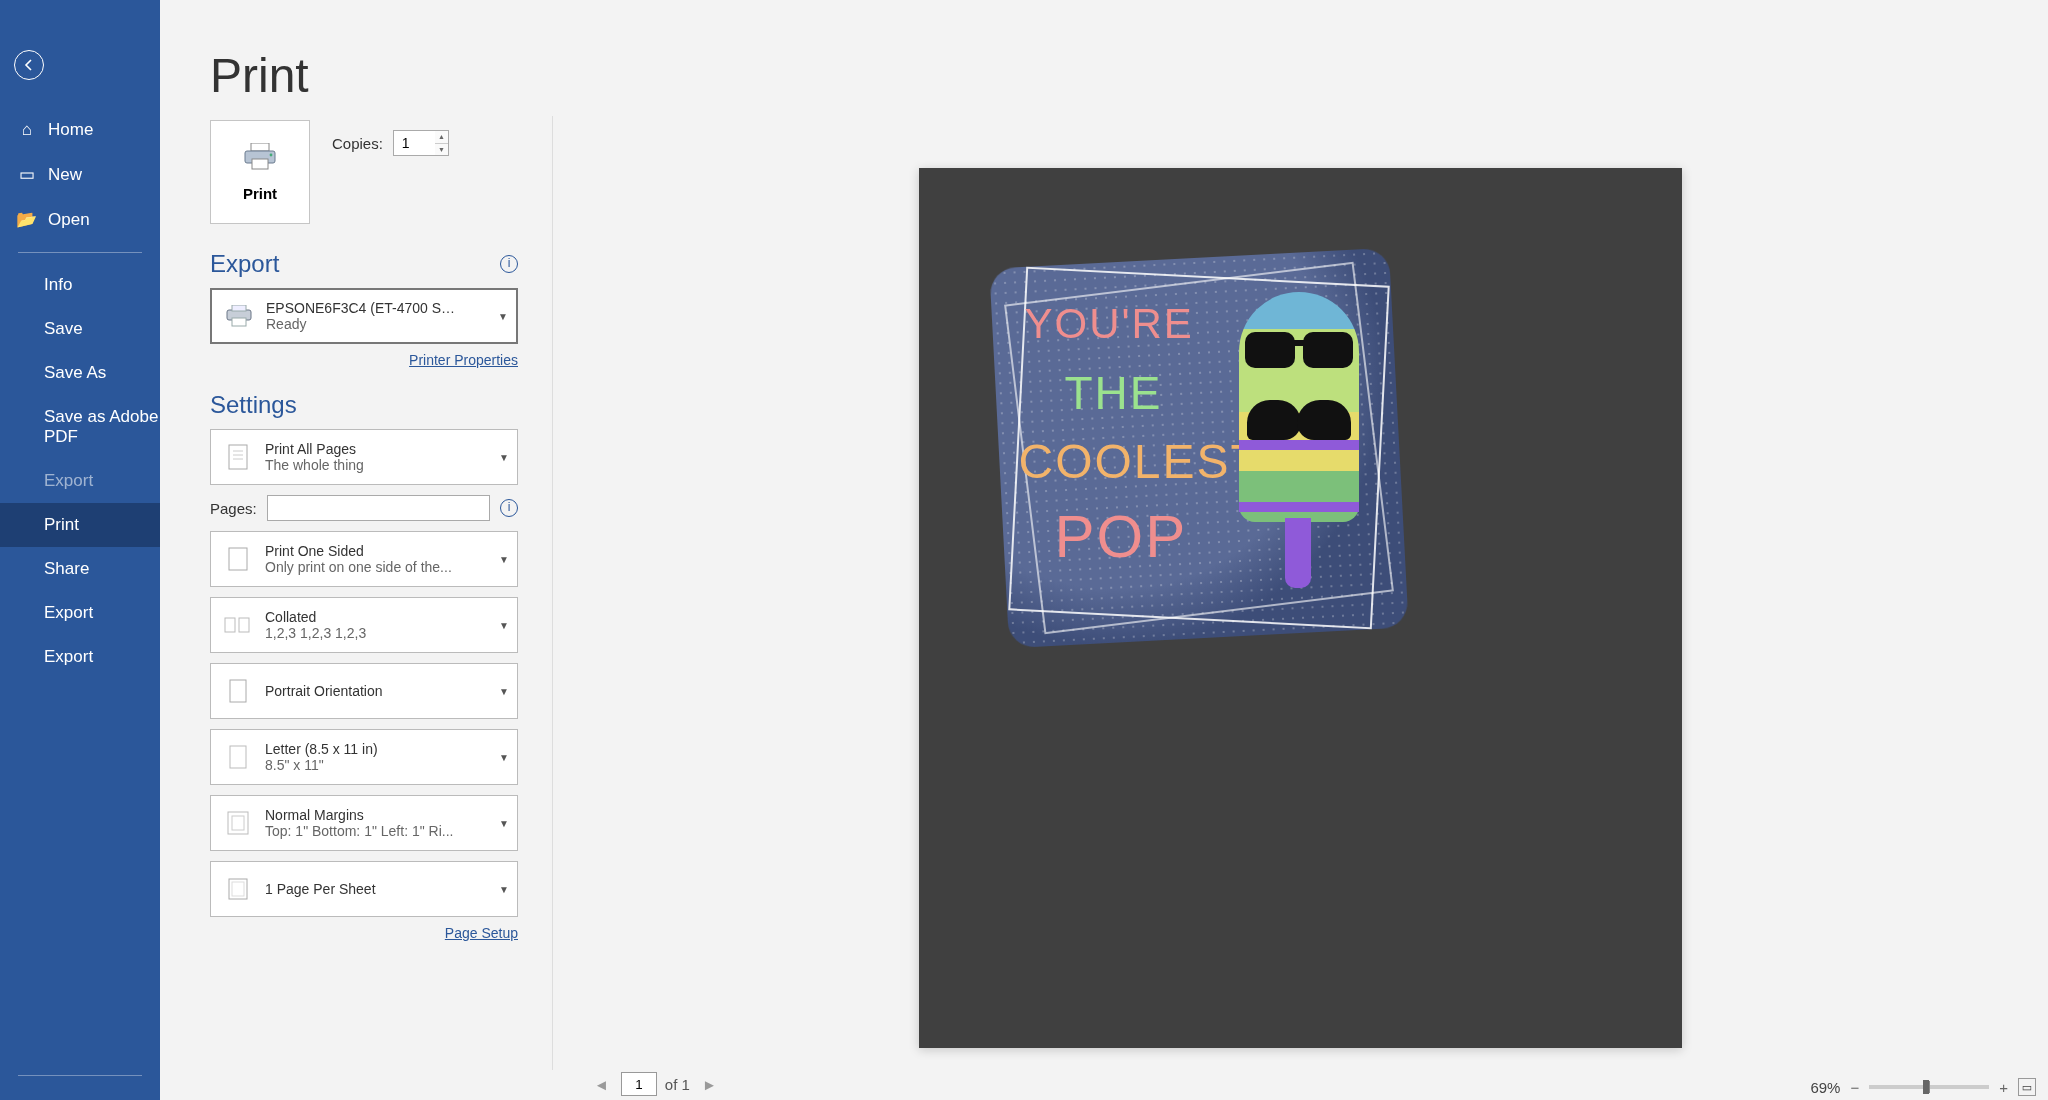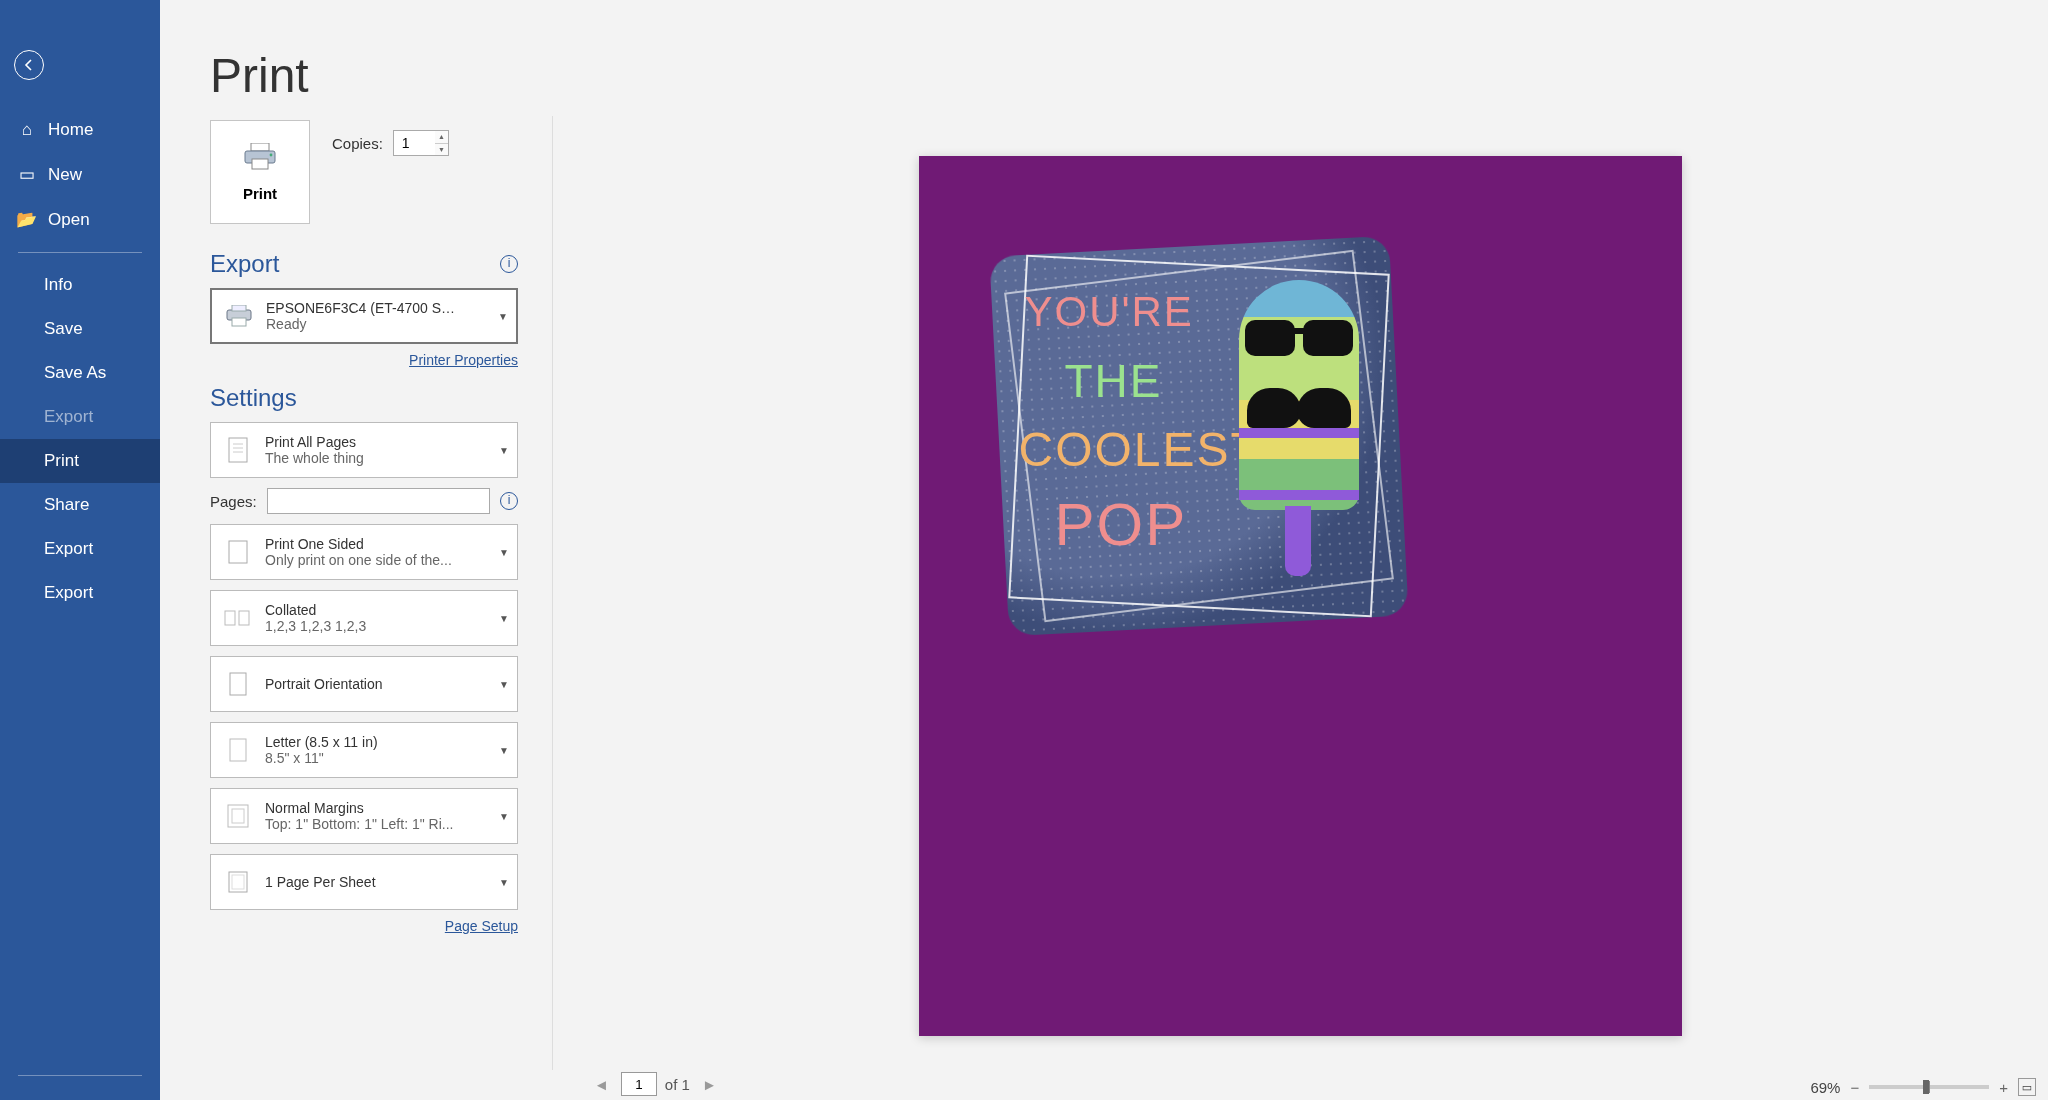--- a/index.html
+++ b/index.html
@@ -81,21 +81,21 @@
 
 #pages-row { margin-top: 10px; display: flex; align-items: center; gap: 10px; font-size: 15px; color: #333; }
 #pages-input { flex: 1; height: 26px; border: 1px solid #aaa; padding: 0 6px; }
 #pages-row .info { width: 18px; height: 18px; border: 1.5px solid #2b579a; border-radius: 50%; text-align: center; font-size: 12px; line-height: 15px; color: #2b579a; cursor: pointer; }
 
 
 #vdiv { position: absolute; left: 392px; top: 116px; bottom: 30px; width: 1px; background: #ddd; }
 
 
 #preview { position: absolute; left: 392px; right: 0; top: 116px; bottom: 30px; display: flex; align-items: flex-start; justify-content: center; }
-#page { margin-top: 40px; width: 763px; height: 880px; background: #701a75; box-shadow: 0 2px 10px rgba(0,0,0,.18); position: relative; }
+#page { margin-top: 52px; width: 763px; height: 880px; background: #404040; box-shadow: 0 2px 10px rgba(0,0,0,.18); position: relative; }
 
 
 #art {
   position: absolute; left: 80px; top: 90px; width: 400px; height: 380px;
 }
 #art .bg {
   position: absolute; inset: 0;
   background: radial-gradient(circle at 30% 30%, #5a6a96 0 55%, #3d4d78 70% 100%);
   border-radius: 26px;
   transform: rotate(-3deg);
@@ -207,20 +207,23 @@
   <div id="sb-mid">
       <div class="item indent">
         <span>Info</span>
       </div>
       <div class="item indent">
         <span>Save</span>
       </div>
       <div class="item indent">
         <span>Save As</span>
       </div>
+      <div class="item indent">
+        <span>Save as Adobe PDF</span>
+      </div>
       <div class="item indent disabled">
         <span>Export</span>
       </div>
       <div class="item indent active">
         <span>Print</span>
       </div>
       <div class="item indent">
         <span>Share</span>
       </div>
       <div class="item indent">
@@ -277,21 +280,21 @@
           </svg>
       </div>
       <div class="txt">
         <span class="l1">EPSONE6F3C4 (ET-4700 Seri...</span>
         <span class="l2">Ready</span>
       </div>
       <span class="dd">▼</span>
     </div>
     <div class="right-link"><span>Printer Properties</span></div>
 
-    <div class="section-hdr" style="margin-top:16px">
+    <div class="section-hdr" style="margin-top:23px">
       <span>Settings</span>
     </div>
 
     <div class="card">
       <div class="ci">
           <svg width="22" height="28">
             <rect x="2" y="2" width="18" height="24" fill="#fff" stroke="#aaa"></rect>
             <line x1="6" y1="8" x2="16" y2="8" stroke="#ccc"></line>
             <line x1="6" y1="12" x2="16" y2="12" stroke="#ccc"></line>
             <line x1="6" y1="16" x2="16" y2="16" stroke="#ccc"></line>

